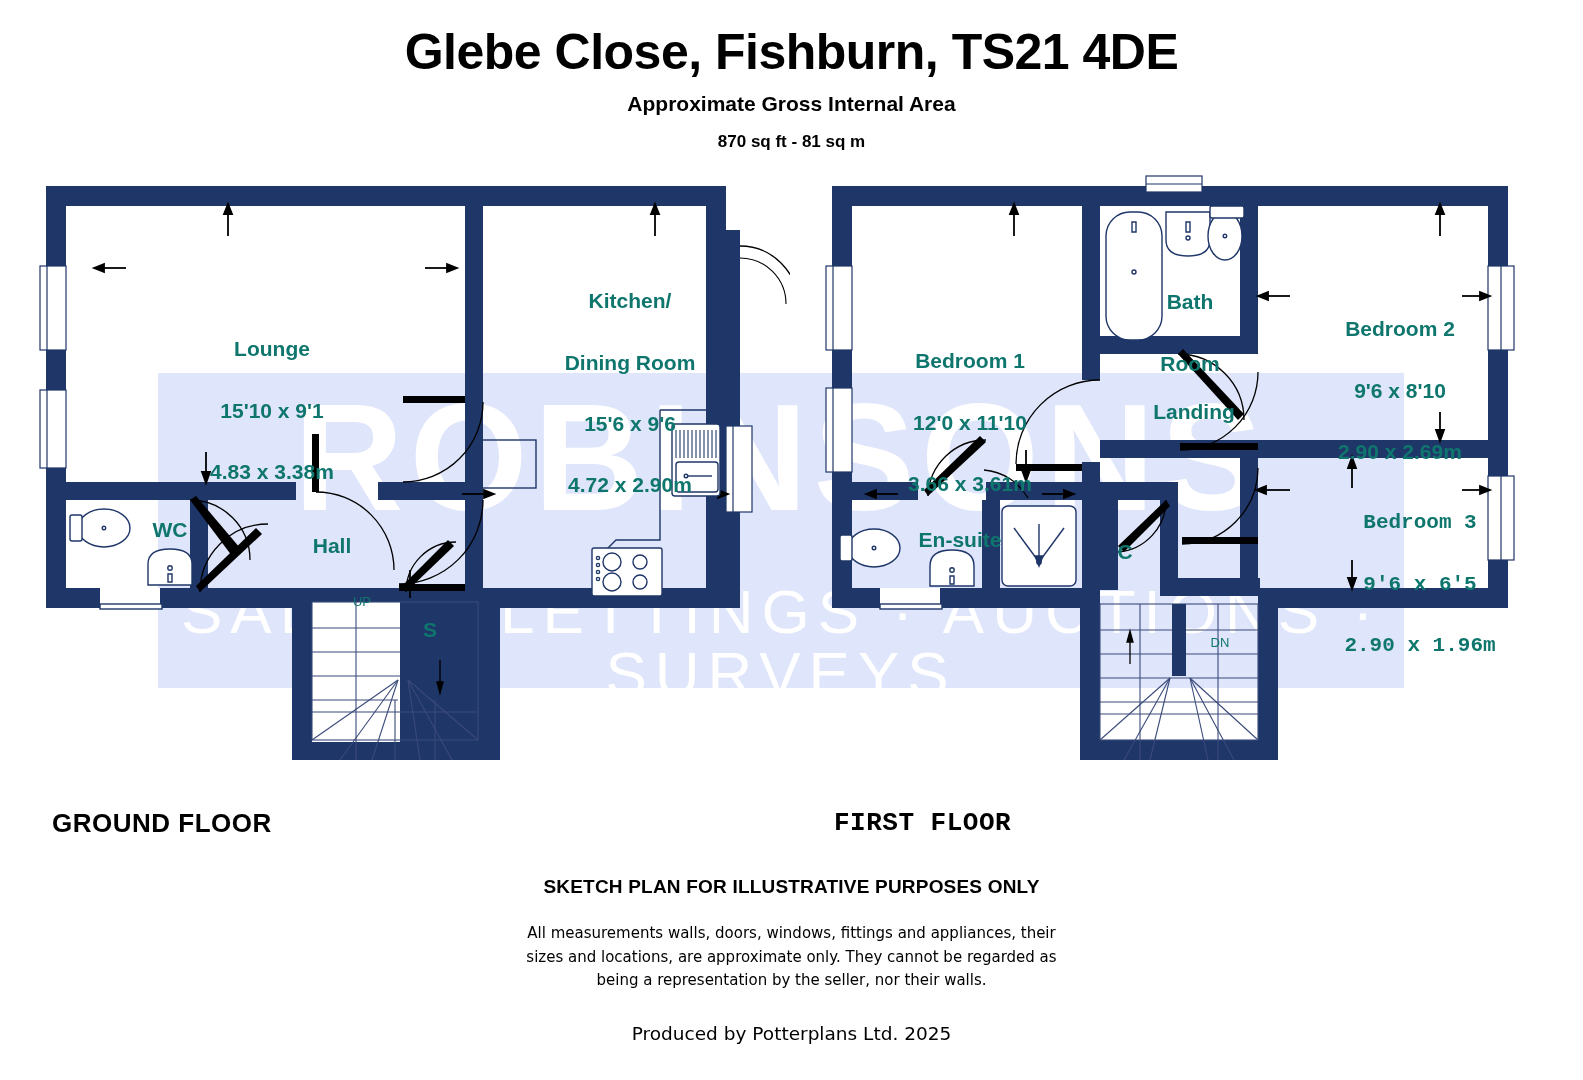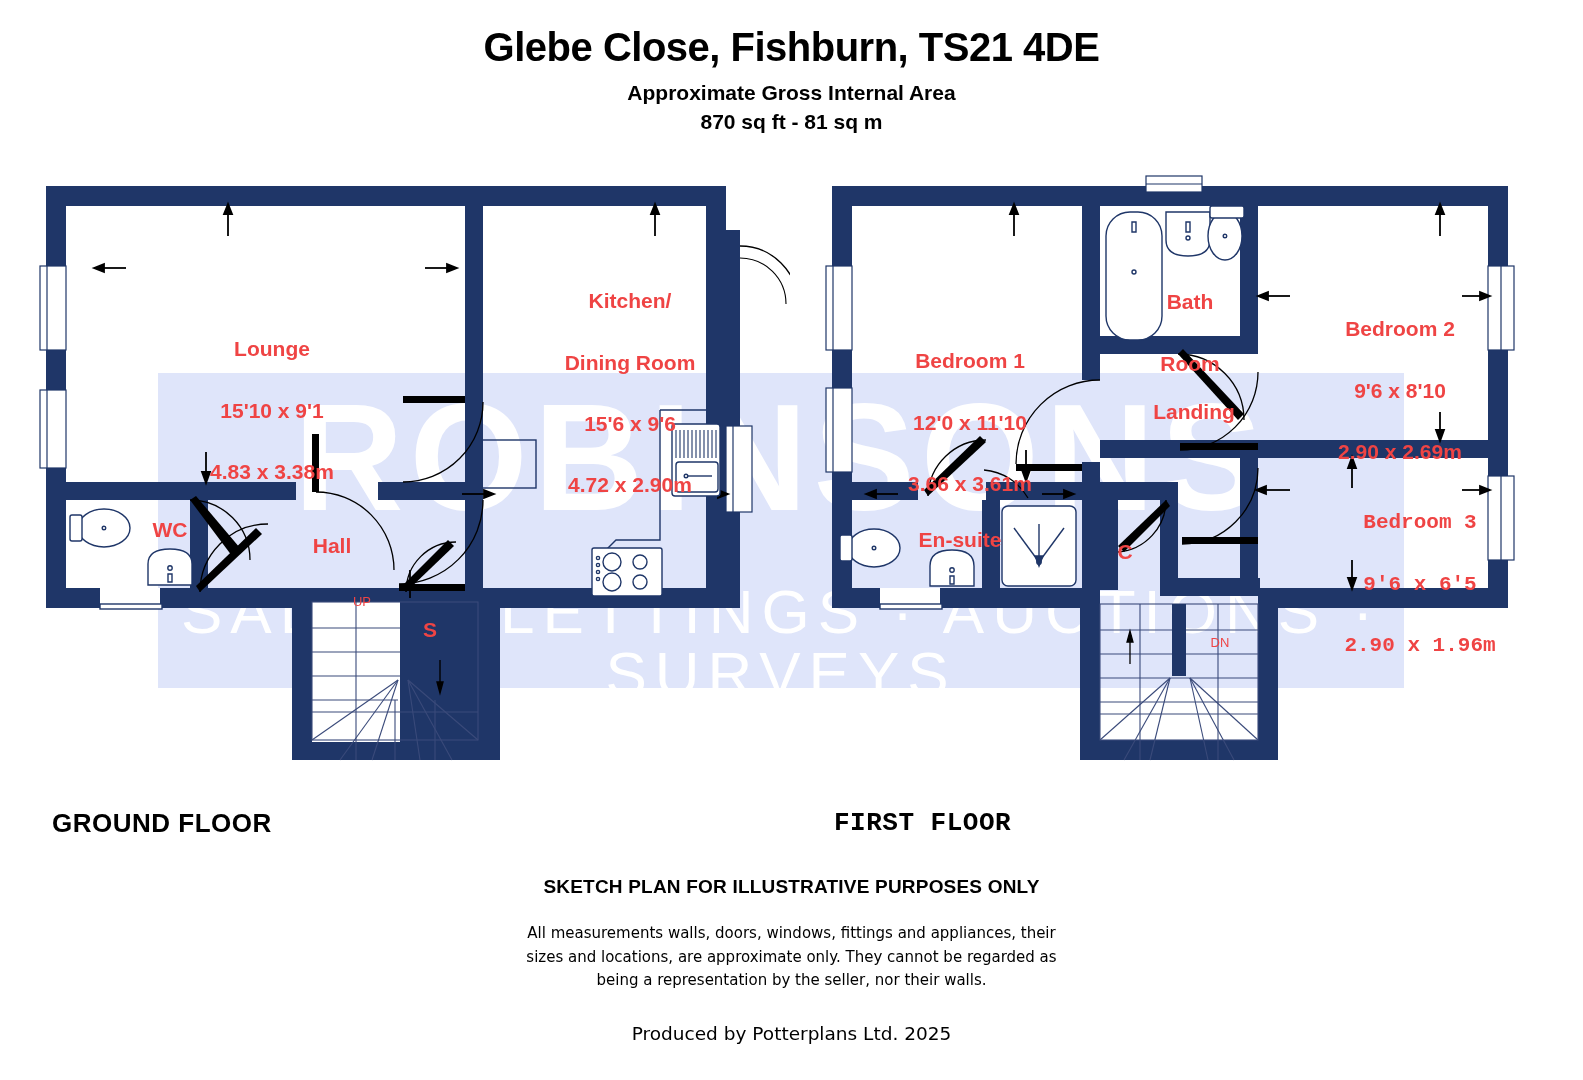--- a/index.html
+++ b/index.html
@@ -17,36 +17,36 @@
   }
 
   
   #header {
     position: absolute;
     top: 0; left: 0;
     width: 1583px;
     text-align: center;
   }
   #plan-title {
-    font-size: 40px;
+    font-size: 50px;
     font-weight: bold;
     letter-spacing: -0.5px;
     margin-top: 26px;
     line-height: 1.05;
   }
   #plan-subtitle {
     font-size: 21px;
     font-weight: bold;
     margin-top: 12px;
     line-height: 1.25;
   }
   #plan-area {
-    font-size: 21px;
+    font-size: 17px;
     font-weight: bold;
-    margin-top: 3px;
+    margin-top: 14px;
     line-height: 1.25;
   }
 
   
   #watermark {
     position: absolute;
     left: 158px;
     top: 373px;
     width: 1246px;
     height: 315px;
@@ -87,21 +87,21 @@
   }
   #ground-plan { left: 0px; top: 0px; }
   #first-plan  { left: 0px; top: 0px; }
 
   
   .room-label {
     position: absolute;
     z-index: 5;
     text-align: center;
     font-weight: bold;
-    color: #ef4444;
+    color: #0f766e;
     line-height: 1.16;
     white-space: pre;
     pointer-events: none;
   }
   .rl-name { font-size: 21px; }
   .rl-dim  { font-size: 21px; }
   .small-tag { font-size: 21px; font-weight: bold; }
   .stair-tag { font-size: 13px; font-weight: normal; font-family: "Liberation Sans", sans-serif; }
 
   

